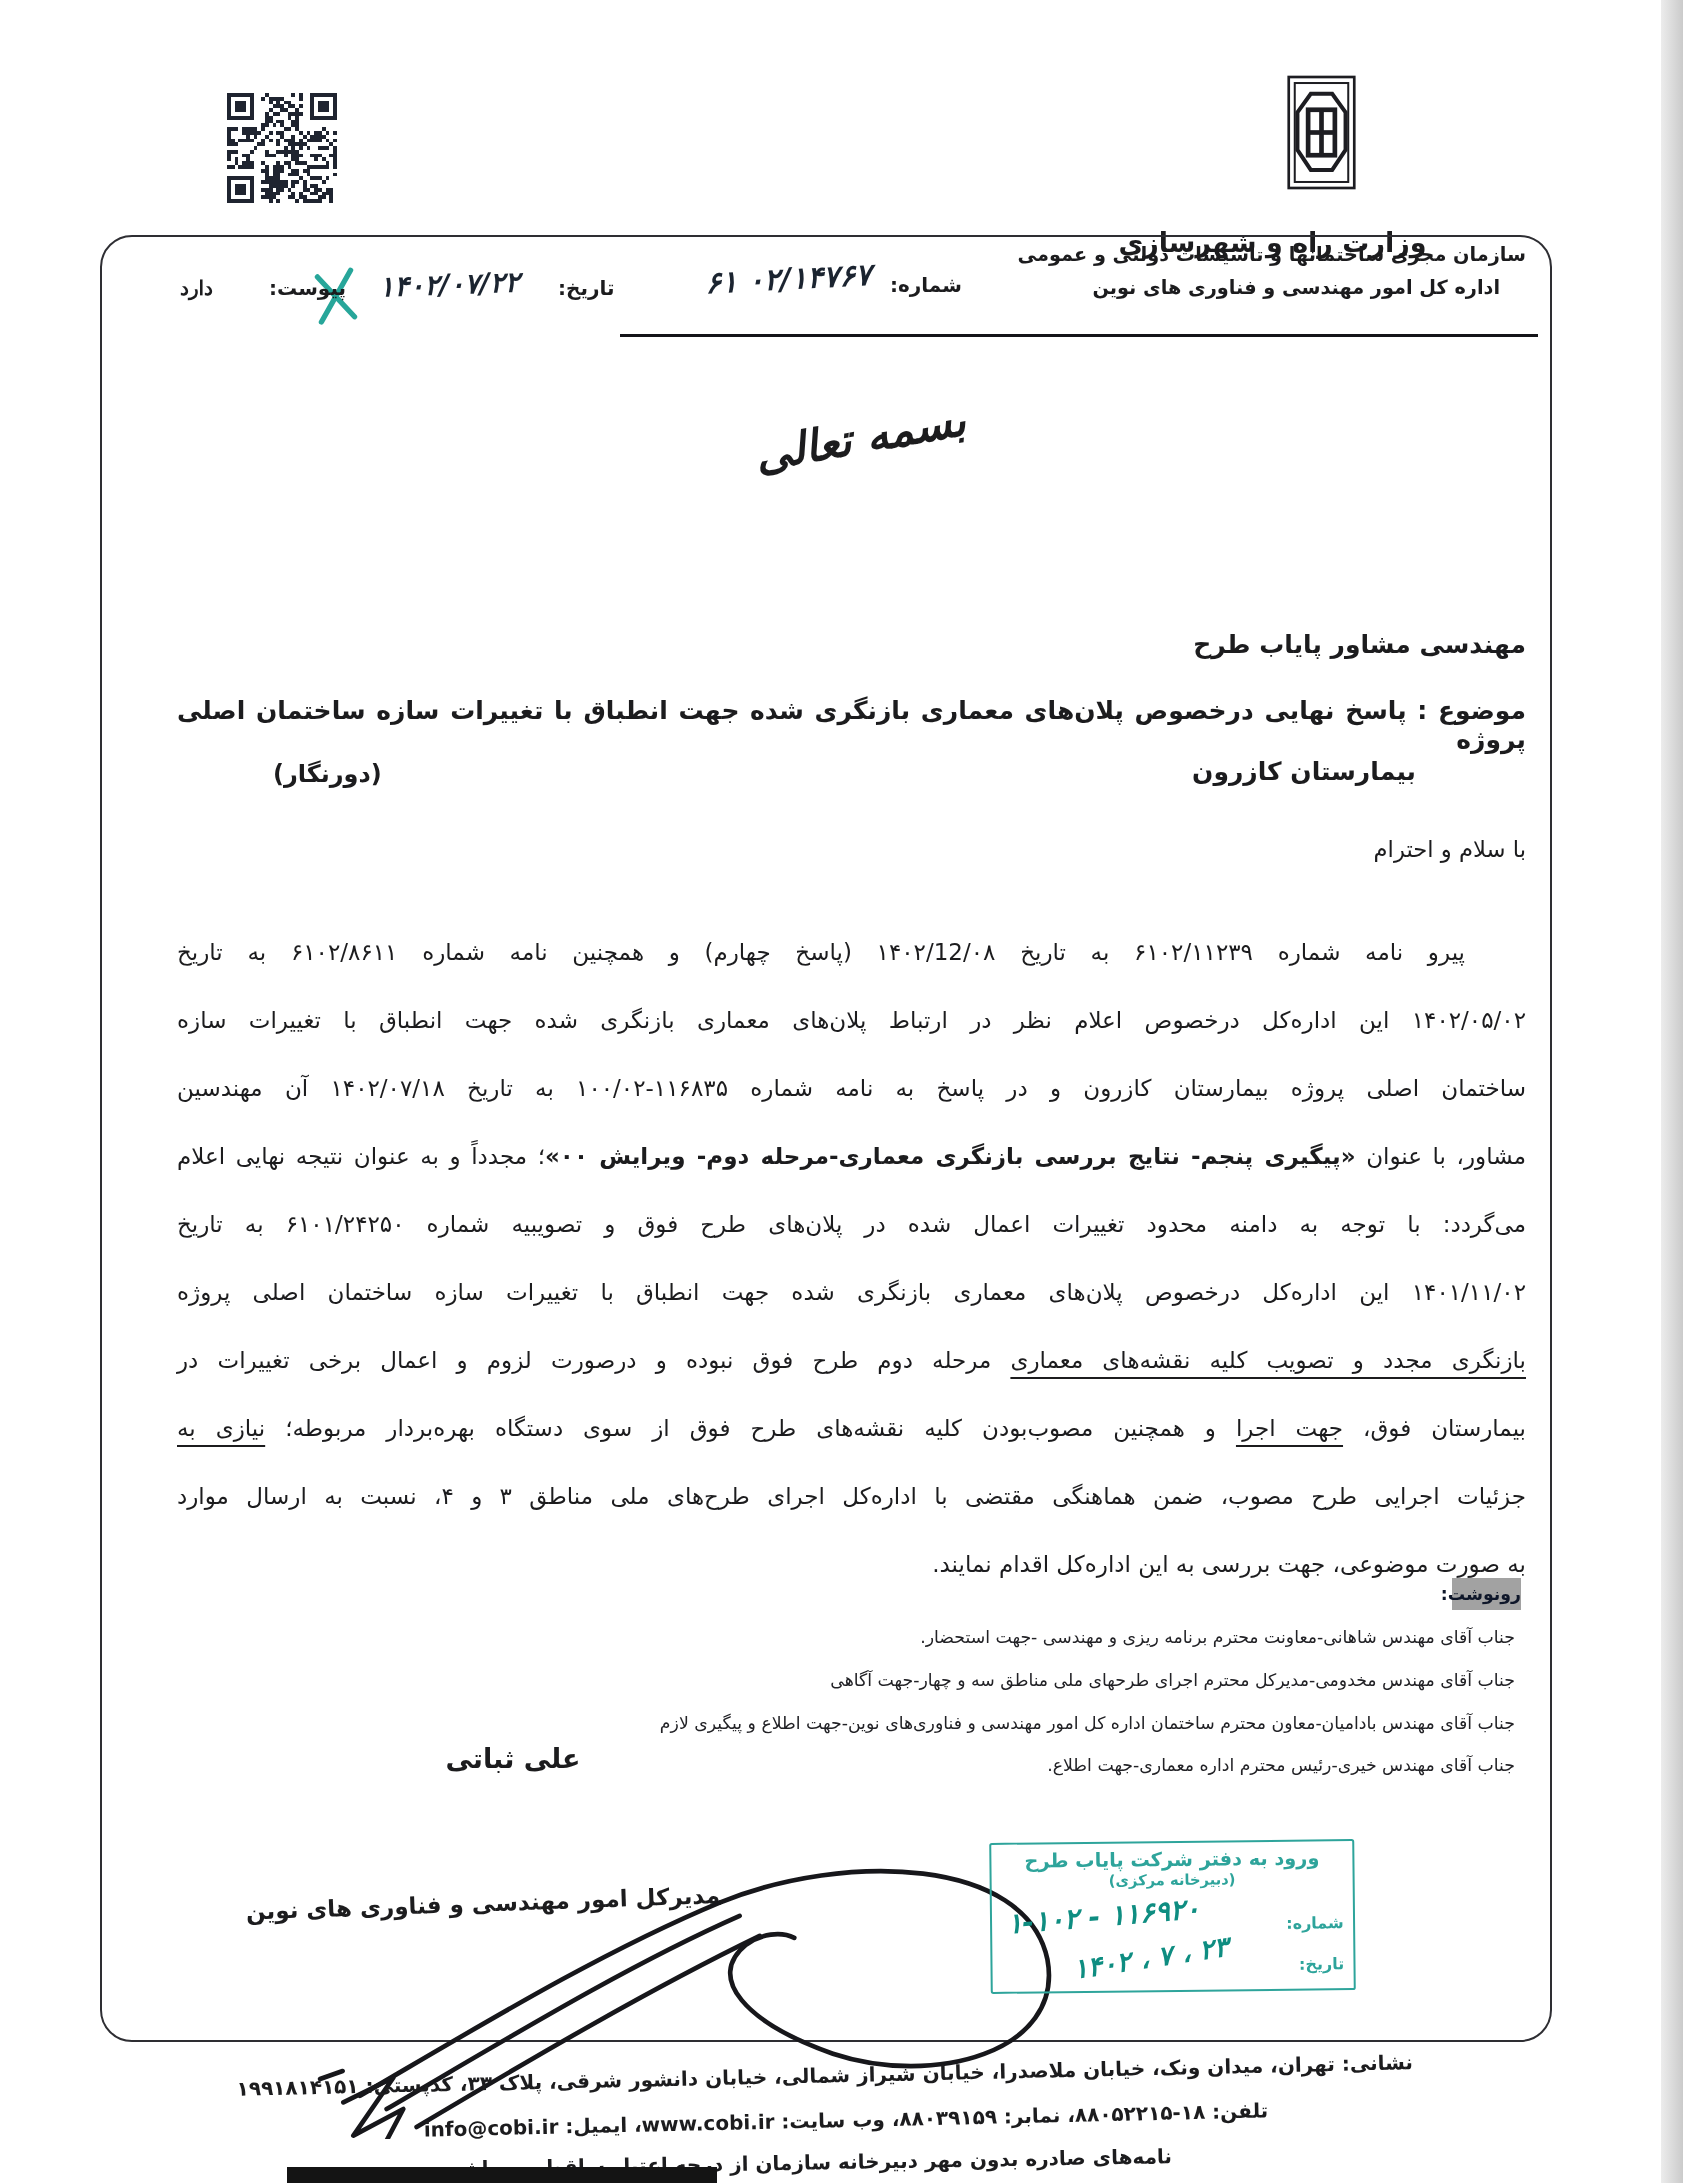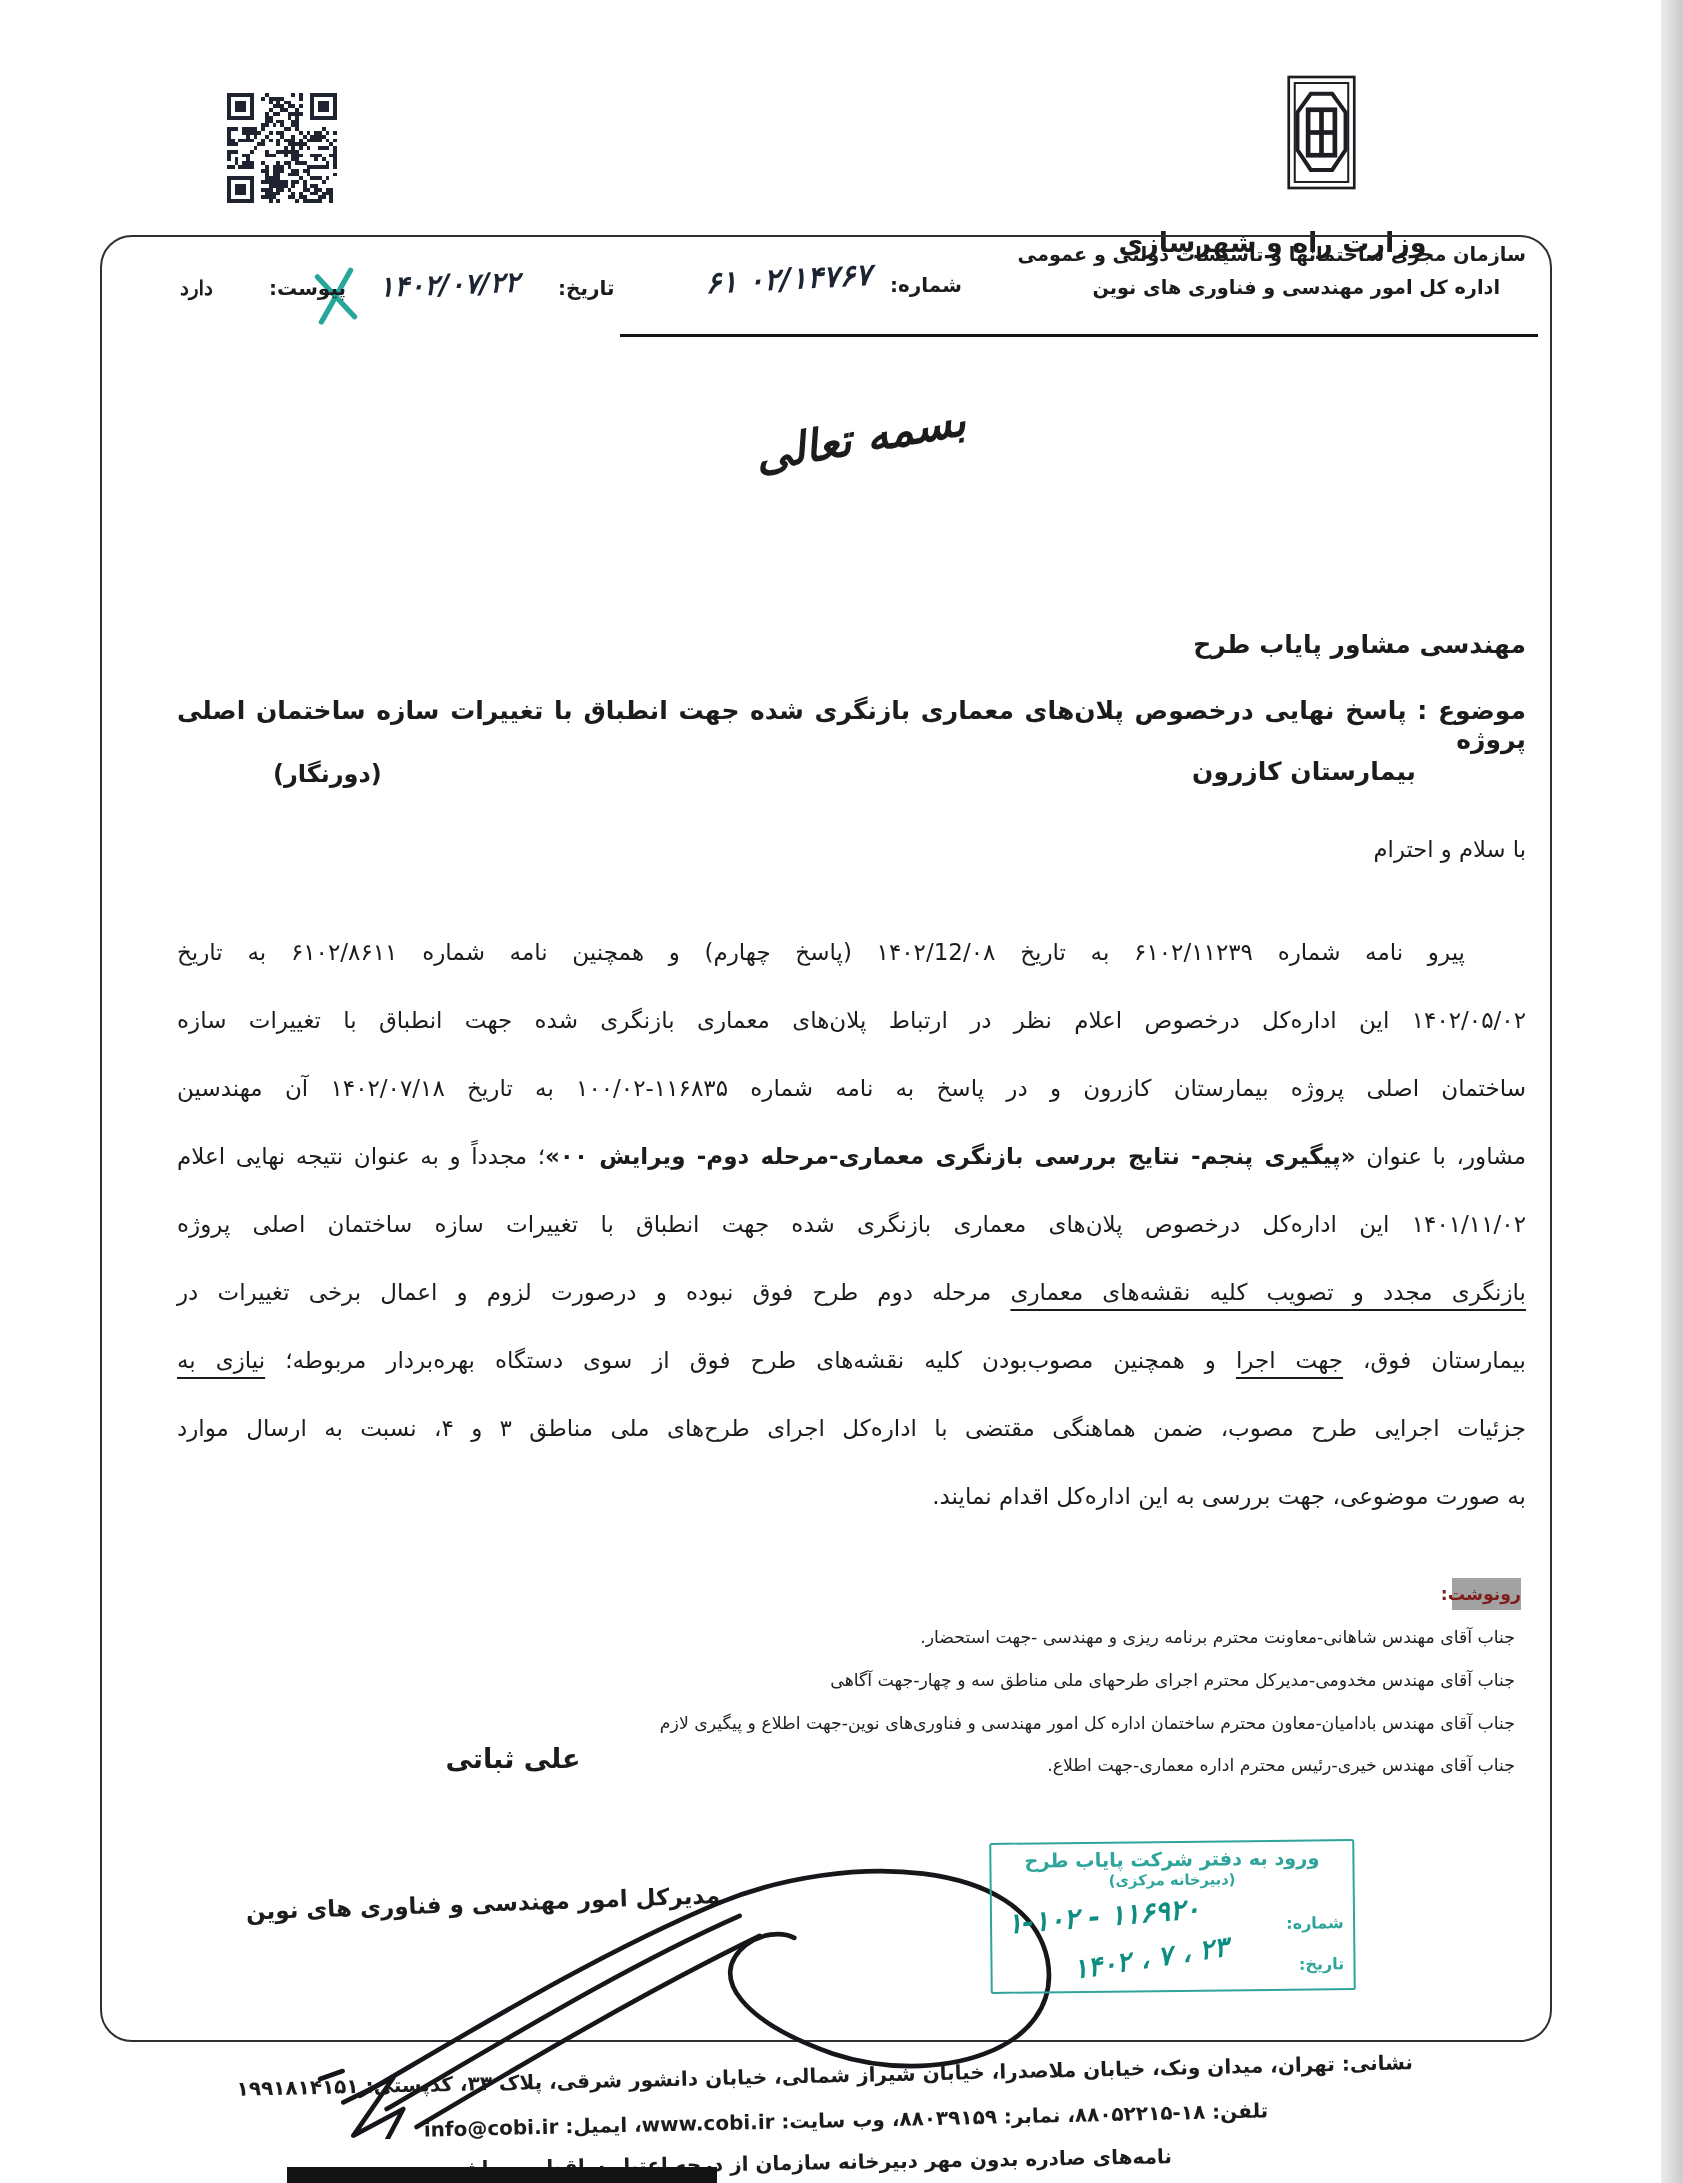--- a/index.html
+++ b/index.html
@@ -39,21 +39,21 @@
 
   .body-block { position:absolute; left:177px; right:157px; top:918px; }
   .bl { height:68px; line-height:68px; font-size:23px; text-align:justify; text-align-last:justify; white-space:nowrap; }
   .bl.first { padding-right:61px; }
   .bl.last  { text-align-last:auto; }
 
   .sig-name  { font-size:27px; font-weight:700; }
   .sig-title { font-size:23px; font-weight:700; transform:rotate(-2deg); }
 
   .cc-label-box { position:absolute; left:1452px; top:1578px; width:69px; height:32px;
-                  background:#a2a2a2; color:#7f1d1d; font-size:17.3px; font-weight:700;
+                  background:#a2a2a2; color:#0f172a; font-size:17.3px; font-weight:700;
                   text-align:center; line-height:32px; }
   .cc-line { position:absolute; right:168px; font-size:17.3px; color:#222226; }
 
   .stamp { position:absolute; left:990px; top:1841px; width:365px; height:151px;
            border:2.7px solid #2ea49b; border-radius:2.7px; transform:rotate(-0.6deg); }
   .stamp-title { margin-top:5.3px; text-align:center; font-size:19.3px; font-weight:700; color:#2ea49b; }
   .stamp-sub   { text-align:center; font-size:14.7px; font-weight:700; color:#2ea49b; }
   .stamp-fld   { position:absolute; font-size:16px; font-weight:700; color:#2ea49b; }
   .stamp-hand  { position:absolute; font-size:28px; font-weight:700; font-style:italic; color:#0e8d81; }
 
@@ -406,20 +406,21 @@
   <div class="subject" style="top:696px;">موضوع : پاسخ نهایی درخصوص  پلان‌های معماری بازنگری شده جهت انطباق با تغییرات سازه ساختمان اصلی پروژه</div>
   <div class="abs b" style="right:267px; top:757px; font-size:25px;">بیمارستان کازرون</div>
   <div class="abs b" style="left:273px; top:760px; font-size:24px;">(دورنگار)</div>
   <div class="rline" style="top:836px; font-size:22.7px;">با سلام و احترام</div>
 
   <div class="body-block">
     <div class="bl first"><span>پیرو نامه شماره ۶۱۰۲/۱۱۲۳۹ به تاریخ ۱۴۰۲/12/۰۸ (پاسخ چهارم) و همچنین نامه شماره ۶۱۰۲/۸۶۱۱ به تاریخ</span></div>
     <div class="bl"><span>۱۴۰۲/۰۵/۰۲ این اداره‌کل درخصوص اعلام نظر در ارتباط پلان‌های معماری بازنگری شده جهت انطباق با تغییرات سازه</span></div>
     <div class="bl"><span>ساختمان اصلی پروژه بیمارستان کازرون و در پاسخ به نامه شماره </span><span dir="ltr">۱۰۰/۰۲-۱۱۶۸۳۵</span><span> به تاریخ ۱۴۰۲/۰۷/۱۸ آن مهندسین</span></div>
     <div class="bl"><span>مشاور، با عنوان </span><span class="b">«پیگیری پنجم- نتایج بررسی بازنگری معماری-مرحله دوم- ویرایش ۰۰»</span><span>؛ مجدداً و به عنوان نتیجه نهایی اعلام</span></div>
+    <div class="bl"><span>می‌گردد: با توجه به دامنه محدود تغییرات اعمال شده در پلان‌های طرح فوق و تصویبیه شماره ۶۱۰۱/۲۴۲۵۰ به تاریخ</span></div>
     <div class="bl"><span>۱۴۰۱/۱۱/۰۲ این اداره‌کل درخصوص پلان‌های معماری بازنگری شده جهت انطباق با تغییرات سازه ساختمان اصلی پروژه</span></div>
     <div class="bl"><span class="u">بازنگری مجدد و تصویب کلیه نقشه‌های معماری</span><span> مرحله دوم طرح فوق نبوده و درصورت لزوم و اعمال برخی تغییرات در</span></div>
     <div class="bl"><span>بیمارستان فوق، </span><span class="u">جهت اجرا</span><span> و همچنین مصوب‌بودن کلیه نقشه‌های طرح فوق از سوی دستگاه بهره‌بردار مربوطه؛ </span><span class="u">نیازی به</span></div>
     <div class="bl"><span>جزئیات اجرایی طرح مصوب، ضمن هماهنگی مقتضی با اداره‌کل اجرای طرح‌های ملی مناطق ۳ و ۴، نسبت به ارسال موارد</span></div>
     <div class="bl last"><span>به صورت موضوعی، جهت بررسی به این اداره‌کل اقدام نمایند.</span></div>
   </div>
 
   <div class="abs sig-name center" style="left:393px; top:1743px; width:240px;">علی ثباتی</div>
   <div class="abs sig-title center" style="left:267px; top:1890px; width:453px;">مدیرکل امور مهندسی و فناوری های نوین</div>
   <div class="abs" style="left:280px; top:1766px; width:906px; height:373px; pointer-events:none;">

